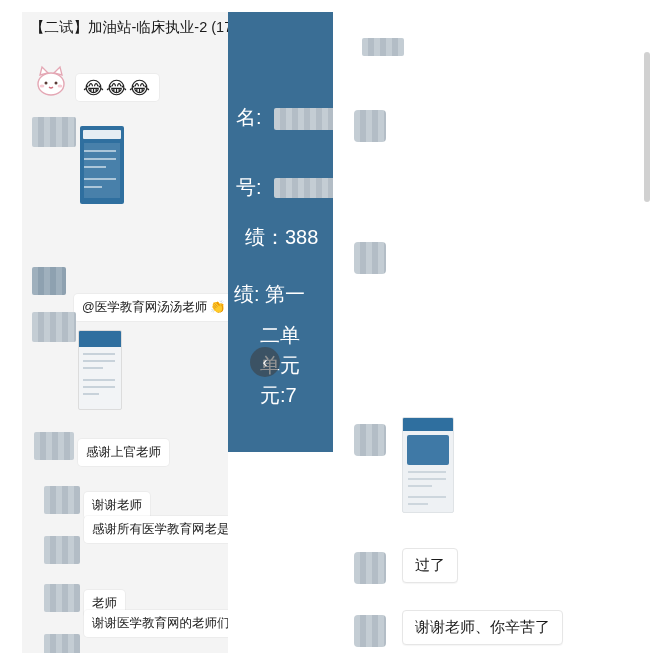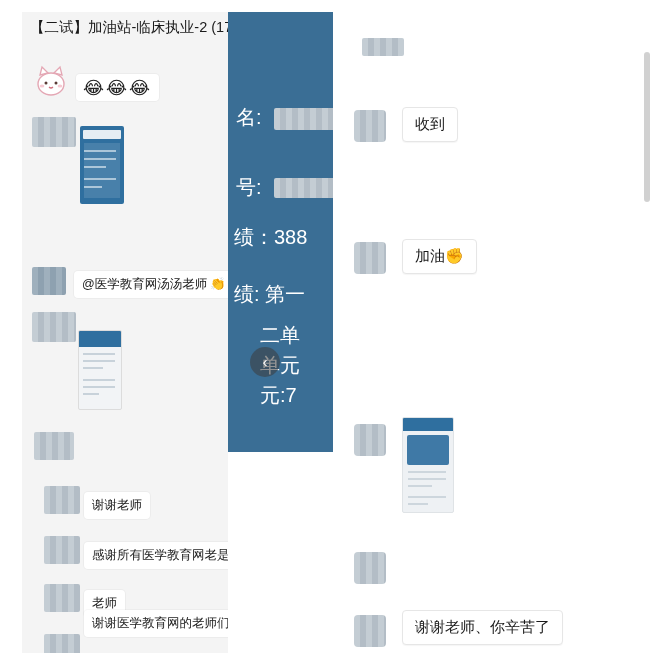--- a/index.html
+++ b/index.html
@@ -261,21 +261,21 @@
         <div class="tp-line" style="top:32px;"></div>
         <div class="tp-line" style="top:40px;width:22px;"></div>
         <div class="tp-line" style="top:52px;"></div>
         <div class="tp-line" style="top:60px;width:18px;"></div>
       </div>
     </div>
 
     <div class="lmsg" style="left:10px; top:255px;">
       <span class="mosaic mosaic-dark" style="width:34px;height:28px;"></span>
     </div>
-    <div class="lmsg" style="left:52px; top:259px;">
+    <div class="lmsg" style="left:52px; top:282px;">
       <div class="bubble">@医学教育网汤汤老师 👏</div>
     </div>
 
     <div class="lmsg" style="left:10px; top:300px;">
       <span class="mosaic" style="width:44px;height:30px;"></span>
     </div>
     <div class="lmsg" style="left:56px; top:318px;">
       <div class="thumb-phone2">
         <div class="tp2-top"></div>
         <div class="tp2-line" style="top:22px;"></div>
@@ -283,32 +283,35 @@
         <div class="tp2-line" style="top:36px;width:20px;"></div>
         <div class="tp2-line" style="top:48px;"></div>
         <div class="tp2-line" style="top:55px;"></div>
         <div class="tp2-line" style="top:62px;width:16px;"></div>
       </div>
     </div>
 
     <div class="lmsg" style="left:12px; top:420px;">
       <span class="mosaic" style="width:40px;height:28px;"></span>
     </div>
+    <div class="lmsg" style="left:56px; top:427px;">
+      <div class="bubble">感谢上官老师</div>
+    </div>
 
     <div class="lmsg" style="left:22px; top:474px;">
       <span class="mosaic" style="width:36px;height:28px;"></span>
     </div>
     <div class="lmsg" style="left:62px; top:480px;">
       <div class="bubble">谢谢老师</div>
     </div>
 
     <div class="lmsg" style="left:22px; top:524px;">
       <span class="mosaic" style="width:36px;height:28px;"></span>
     </div>
-    <div class="lmsg" style="left:62px; top:530px;">
+    <div class="lmsg" style="left:62px; top:504px;">
       <div class="bubble">感谢所有医学教育网老是</div>
     </div>
 
     <div class="lmsg" style="left:22px; top:572px;">
       <span class="mosaic" style="width:36px;height:28px;"></span>
     </div>
     <div class="lmsg" style="left:62px; top:578px;">
       <div class="bubble">老师</div>
     </div>
 
@@ -321,69 +324,66 @@
 
   </div>
 
   <div class="center-panel">
     <div class="center-text" style="left:8px; top:92px;">名:</div>
     <span class="mosaic" style="position:absolute; left:46px; top:96px; width:62px; height:22px;"></span>
 
     <div class="center-text" style="left:8px; top:162px;">号:</div>
     <span class="mosaic" style="position:absolute; left:46px; top:166px; width:62px; height:20px;"></span>
 
-    <div class="center-text" style="left:6px; top:212px;">绩：388</div>
+    <div class="center-text" style="left:17px; top:212px;">绩：388</div>
 
     <div class="center-text" style="left:6px; top:269px;">绩: 第一</div>
     <div class="center-text" style="left:32px; top:310px;">二单</div>
     <div class="center-text" style="left:32px; top:340px;">单元</div>
     <div class="center-text" style="left:32px; top:370px;">元:7</div>
   </div>
   <div class="center-white-strip"></div>
 
   <div class="prev-arrow">‹</div>
 
   <div class="right-panel">
 
     <div class="right-title">
       <span class="mosaic" style="width:42px;height:18px;margin-left:2px;"></span>
     </div>
 
     <div class="rmsg" style="left:20px; top:98px;">
       <span class="mosaic r-avatar" style="display:inline-block;width:32px;height:32px;"></span>
     </div>
-    <div class="rmsg" style="left:68px; top:95px;">
-      <div class="rbubble">收到</div>
-    </div>
 
     <div class="rmsg" style="left:20px; top:230px;">
       <span class="mosaic r-avatar" style="display:inline-block;width:32px;height:32px;"></span>
-    </div>
-    <div class="rmsg" style="left:68px; top:227px;">
-      <div class="rbubble emoji">加油✊</div>
     </div>
 
     <div class="rmsg" style="left:20px; top:412px;">
       <span class="mosaic r-avatar" style="display:inline-block;width:32px;height:32px;"></span>
     </div>
     <div class="rmsg" style="left:68px; top:405px;">
       <div class="r-thumb">
         <div class="rt-top"></div>
         <div class="rt-card"></div>
         <div class="rt-line" style="top:53px;"></div>
         <div class="rt-line" style="top:60px;"></div>
         <div class="rt-line" style="top:67px;width:24px;"></div>
         <div class="rt-line" style="top:78px;"></div>
         <div class="rt-line" style="top:85px;width:20px;"></div>
       </div>
     </div>
 
     <div class="rmsg" style="left:20px; top:540px;">
       <span class="mosaic r-avatar" style="display:inline-block;width:32px;height:32px;"></span>
     </div>
+    <div class="rmsg" style="left:68px; top:536px;">
+      <div class="rbubble">过了</div>
+    </div>
 
     <div class="rmsg" style="left:20px; top:603px;">
       <span class="mosaic r-avatar" style="display:inline-block;width:32px;height:32px;"></span>
     </div>
     <div class="rmsg" style="left:68px; top:598px;">
       <div class="rbubble">谢谢老师、你辛苦了</div>
     </div>
 
     <div class="scroll-track">
       <div class="scroll-thumb"></div>

